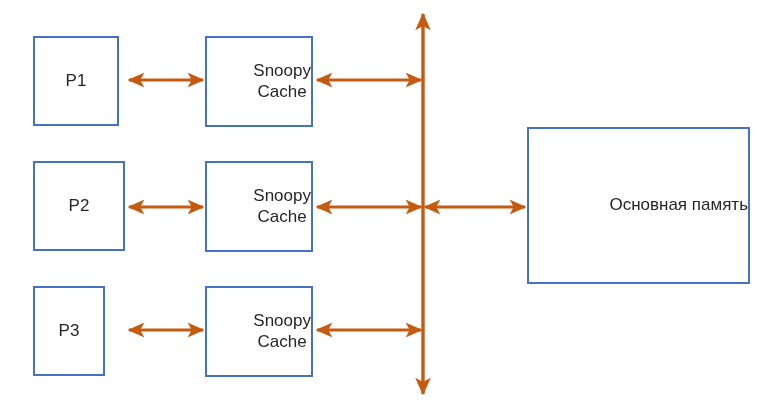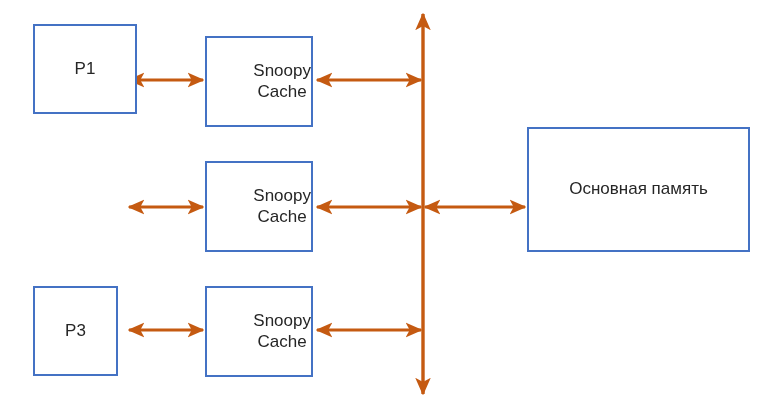--- a/index.html
+++ b/index.html
@@ -74,41 +74,44 @@
 
     <line x1="425" y1="207" x2="525" y2="207" stroke="#C55A11" stroke-width="3.2" marker-start="url(#arrow-end)" marker-end="url(#arrow-end)"></line>
 
     <line x1="129" y1="330" x2="203" y2="330" stroke="#C55A11" stroke-width="3.2" marker-start="url(#arrow-end)" marker-end="url(#arrow-end)"></line>
 
     <line x1="317" y1="330" x2="421" y2="330" stroke="#C55A11" stroke-width="3.2" marker-start="url(#arrow-end)" marker-end="url(#arrow-end)"></line>
 
     <line x1="423" y1="14" x2="423" y2="394" stroke="#C55A11" stroke-width="3.4" marker-start="url(#arrow-end)" marker-end="url(#arrow-end)"></line>
   </svg>
 
-  <div class="node-box proc-box" style="left:33px; top:24px; width:104px; height:90px;justify-content:center;">
+  <div class="node-box proc-box" style="left:33px; top:36px; width:86px; height:90px;justify-content:center;">
     <span class="node-label">P1</span>
   </div>
 
   <div class="node-box cache-box" style="left:205px; top:36px; width:108px; height:91px;">
     <span class="node-label">Snoopy
 Cache</span>
   </div>
 
+  <div class="node-box proc-box" style="left:33px; top:161px; width:92px; height:90px;">
+    <span class="node-label">P2</span>
+  </div>
 
   <div class="node-box cache-box" style="left:205px; top:161px; width:108px; height:91px;">
     <span class="node-label">Snoopy
 Cache</span>
   </div>
 
-  <div class="node-box proc-box" style="left:33px; top:286px; width:85px; height:90px;">
+  <div class="node-box proc-box" style="left:33px; top:286px; width:72px; height:90px;">
     <span class="node-label">P3</span>
   </div>
 
   <div class="node-box cache-box" style="left:205px; top:286px; width:108px; height:91px;">
     <span class="node-label">Snoopy
 Cache</span>
   </div>
 
-  <div class="node-box memory-box" style="left:527px; top:127px; width:223px; height:125px;">
+  <div class="node-box memory-box" style="left:527px; top:127px; width:223px; height:157px;justify-content:flex-end;">
     <span class="node-label">Основная память</span>
   </div>
 
 </div>
 
 </body></html>

